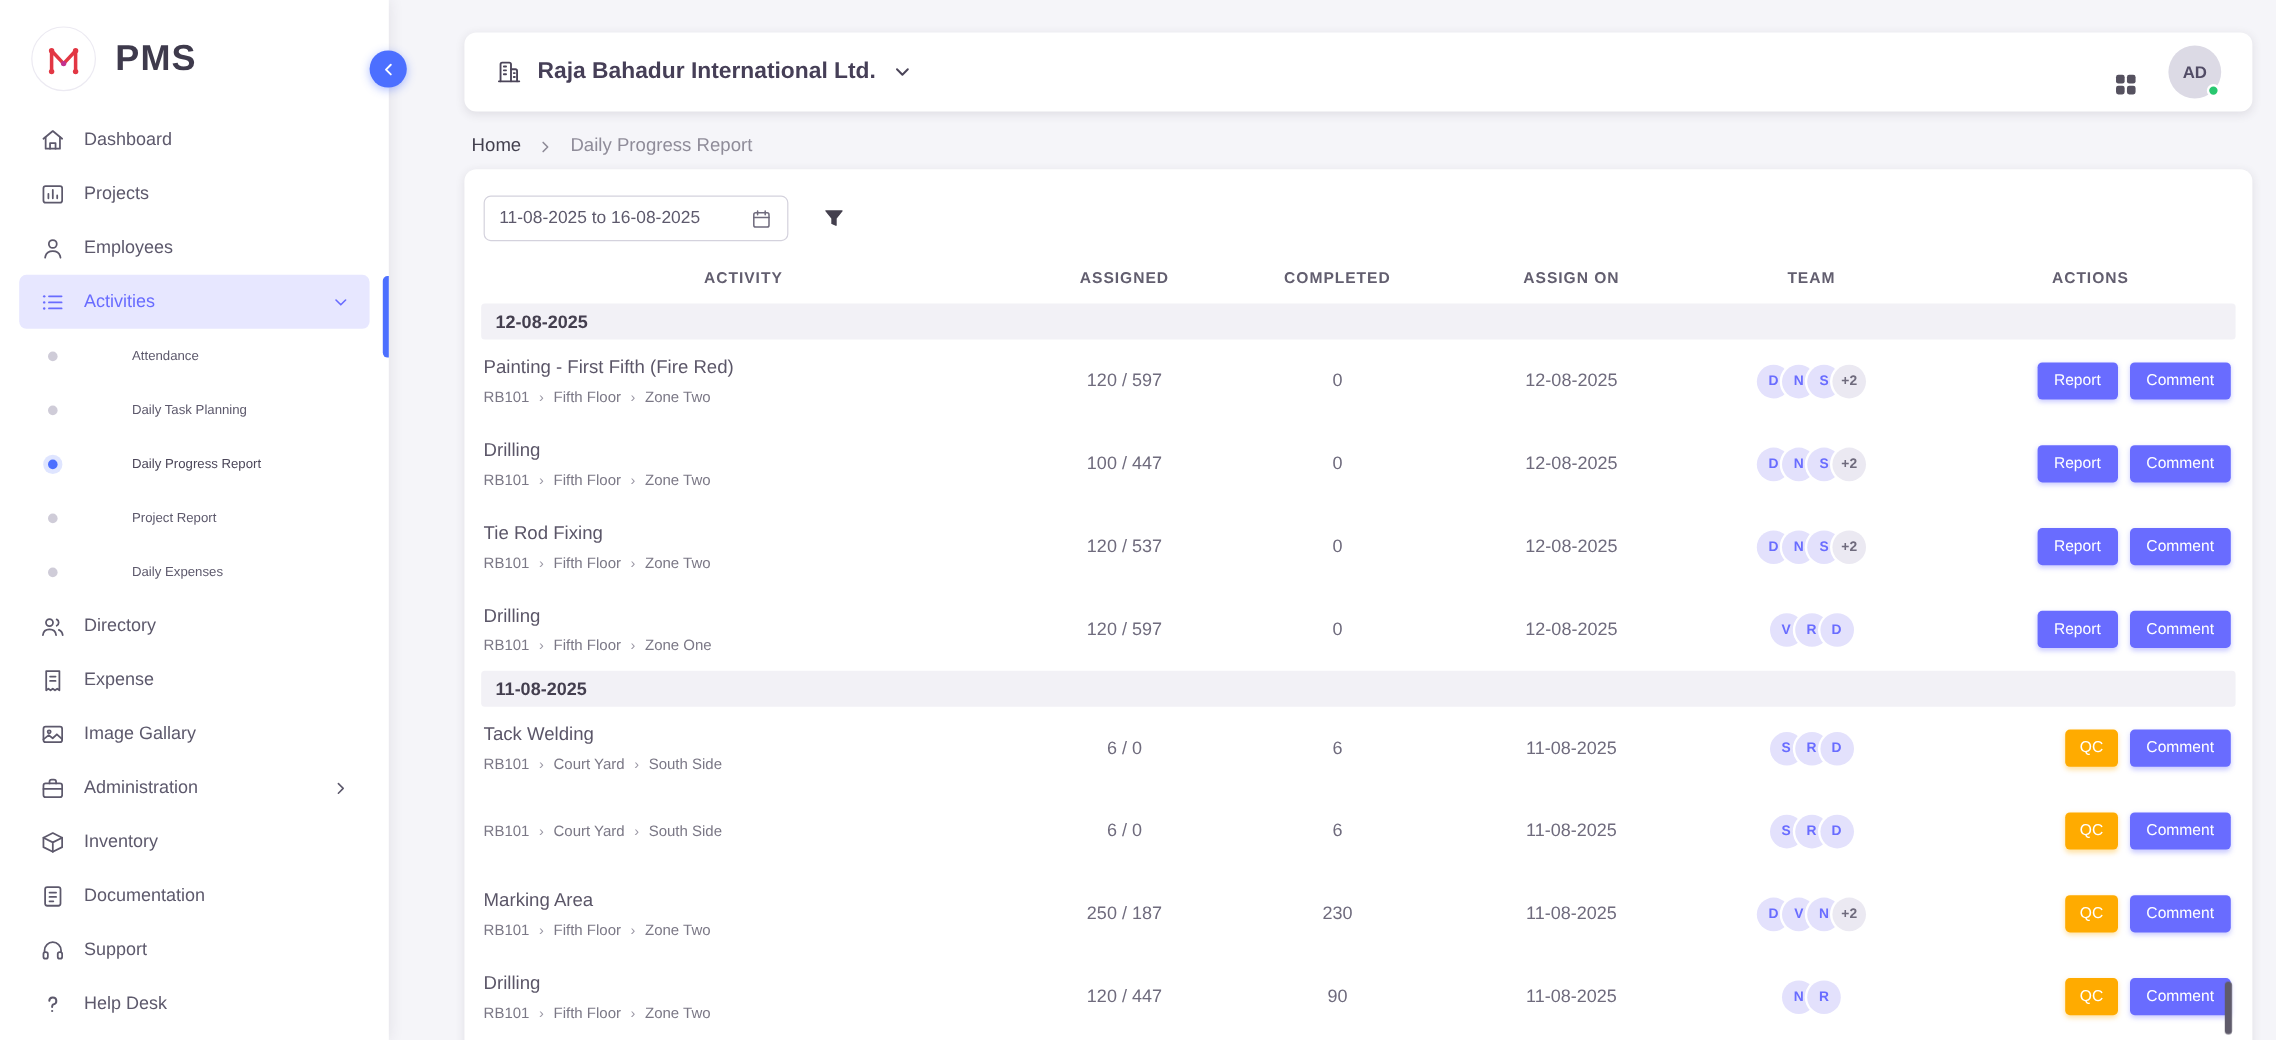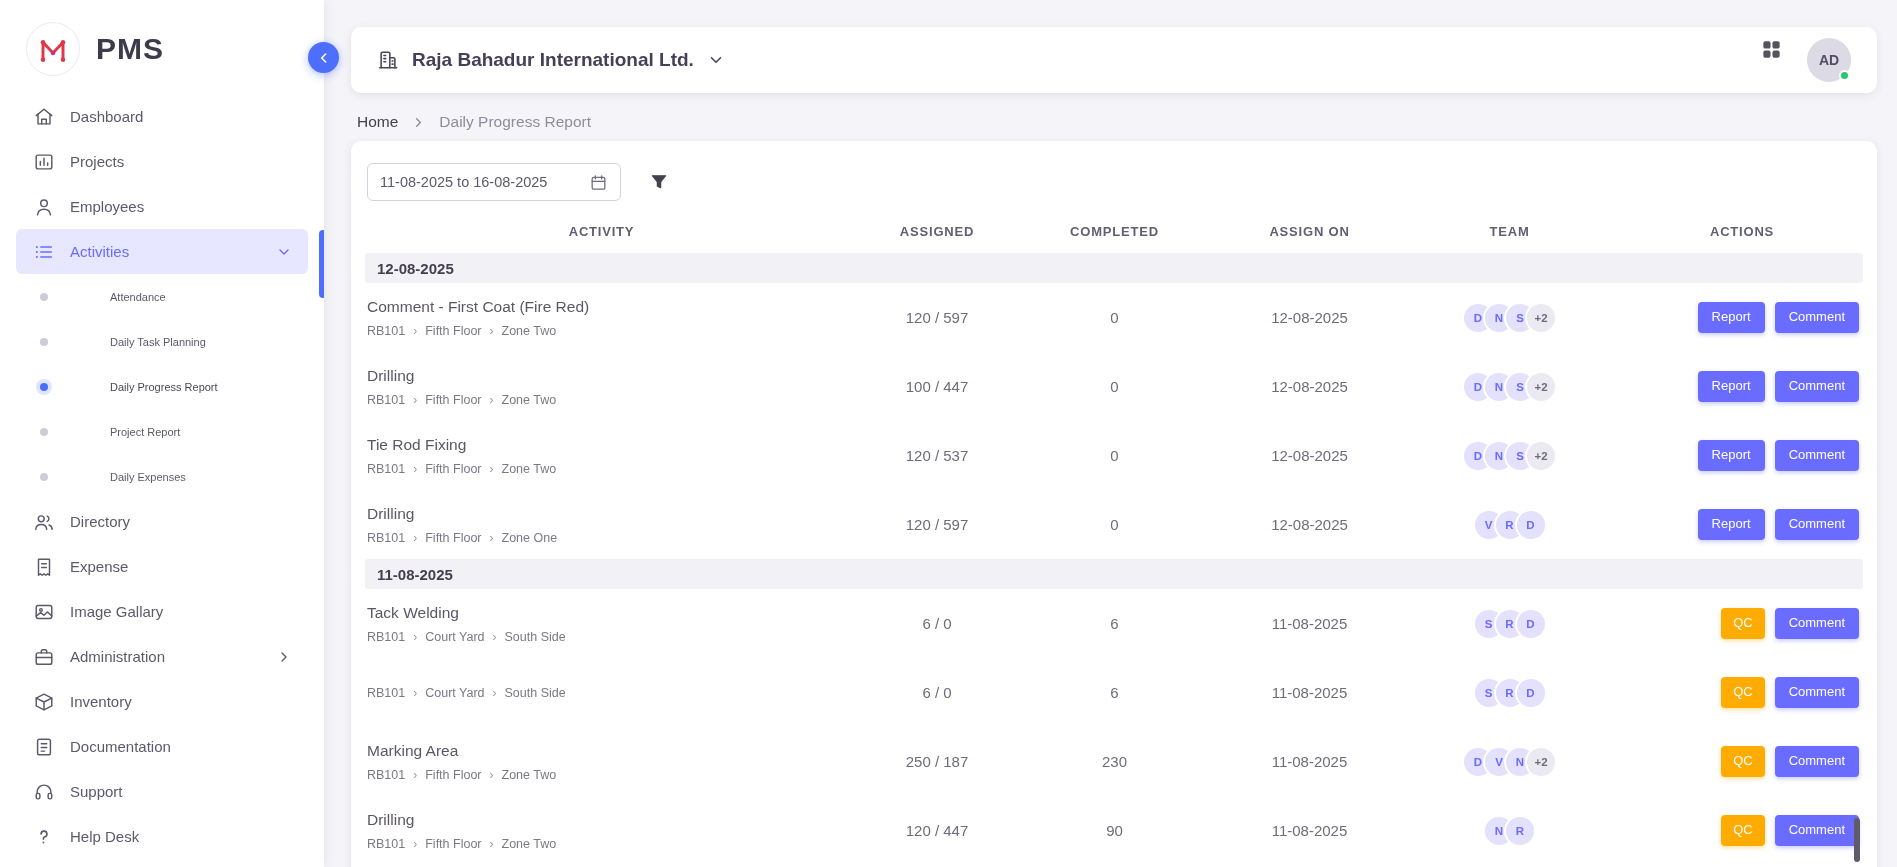--- a/index.html
+++ b/index.html
@@ -39,29 +39,29 @@
   .active-indicator { position:absolute; right:0; top:230px; width:5px; height:68px; background:#4c6fff; border-radius:4px 0 0 4px; }
 
   .collapse-btn {
     position:absolute; left:308px; top:42px; width:31px; height:31px; border-radius:50%;
     background:#4c6fff; color:#fff; border:none; cursor:pointer; z-index:50;
     display:flex; align-items:center; justify-content:center;
     box-shadow:0 2px 8px rgba(76,111,255,.45);
   }
 
   
-  .main { flex:1; height:100%; padding:27px 20px 0 27px; overflow:hidden; }
+  .main { flex:1; height:100%; padding:27px 20px 0 27px; overflow:hidden;margin-left:36px; }
 
   .topbar {
     background:#fff; border-radius:10px; height:66px; display:flex; align-items:center;
     justify-content:space-between; padding:0 26px; box-shadow:0 2px 8px rgba(47,43,61,.10);
   }
   .company-select { display:flex; align-items:center; gap:13px; cursor:pointer; color:#4b4559; }
   .company-name { font-size:19px; font-weight:700; color:#463f57; }
-  .topbar-right { display:flex; align-items:flex-start; gap:24px; }
+  .topbar-right { display:flex; align-items:flex-end; gap:24px; }
   .grid-btn { color:#55515f; cursor:pointer; display:flex; }
   .avatar {
     width:44px; height:44px; border-radius:50%; background:#dcdae5; color:#524c66;
     font-weight:700; font-size:14px; display:flex; align-items:center; justify-content:center;
     position:relative; cursor:pointer;
   }
   .status-dot { position:absolute; right:1px; bottom:1px; width:11px; height:11px; border-radius:50%; background:#28c76f; border:2px solid #fff; }
 
   .breadcrumb { display:flex; align-items:center; gap:13px; padding:20px 6px 10px; font-size:15.5px; }
   .crumb-home { color:#43404f; font-weight:500; cursor:pointer; }
@@ -381,21 +381,21 @@
       <div class="th">TEAM</div>
       <div class="th">ACTIONS</div>
     </div>
 
     <div class="group-row">
       <span>12-08-2025</span>
     </div>
 
     <div class="trow">
       <div class="activity-cell">
-        <div class="activity-title">Comment - First Coat (Fire Red)</div>
+        <div class="activity-title">Painting - First Fifth (Fire Red)</div>
         <div class="activity-path">
           <span>RB101</span>
             <span class="path-sep">›</span>
           <span>Fifth Floor</span>
             <span class="path-sep">›</span>
           <span>Zone Two</span>
         </div>
       </div>
       <div class="cell num">120 / 597</div>
       <div class="cell num">0</div>

